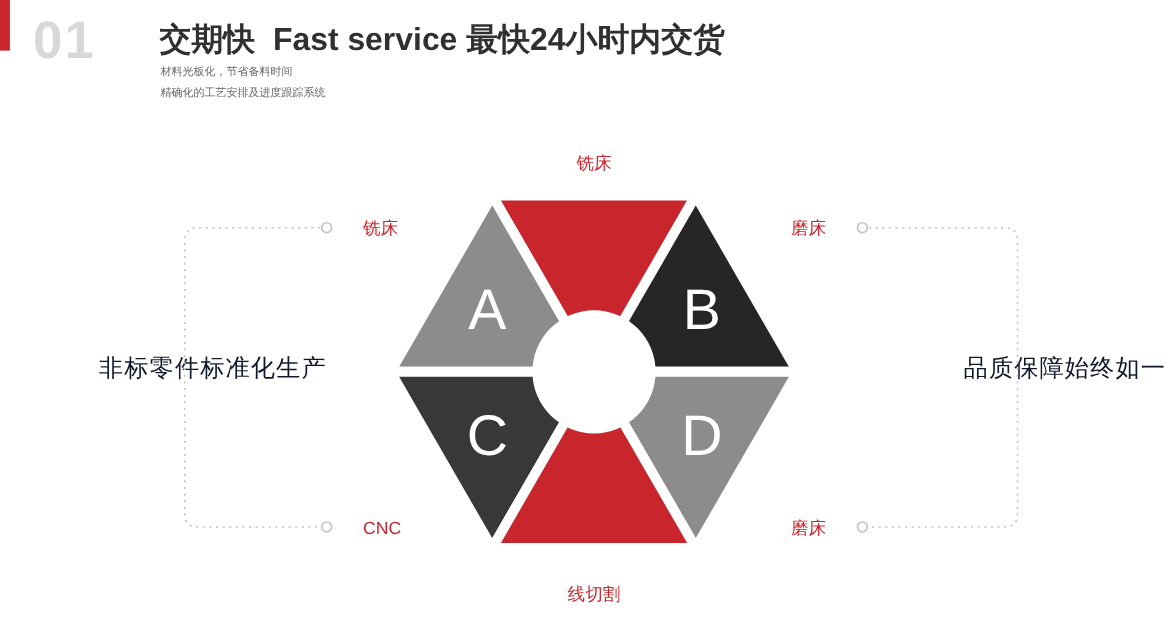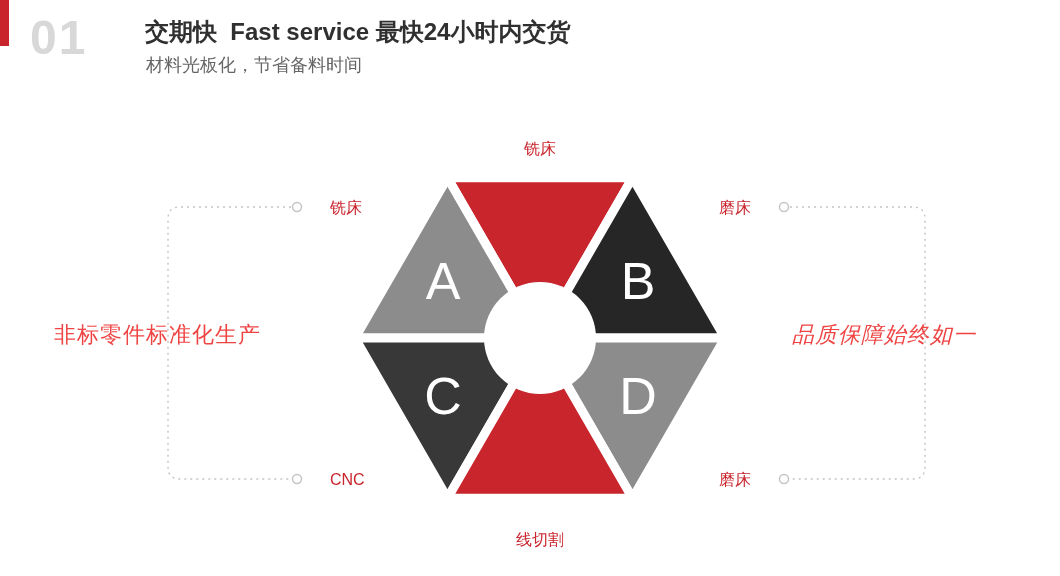--- a/index.html
+++ b/index.html
@@ -6,43 +6,44 @@
   body{
     width:1060px;height:576px;position:relative;background:#ffffff;overflow:hidden;
     font-family:"Liberation Sans","DejaVu Sans",sans-serif;
   }
   .accent-bar{position:absolute;left:0;top:0;width:9px;height:46px;background:#c9252d;}
   .big-number{
     position:absolute;left:30px;top:14px;font-size:48px;font-weight:bold;
     color:#d8d8d8;letter-spacing:2px;line-height:1;
   }
   .title{
-    position:absolute;left:145px;top:16px;font-size:24px;font-weight:bold;color:#303030;
+    position:absolute;left:145px;top:16px;font-size:29px;font-weight:bold;color:#303030;
     white-space:pre-wrap;
   }
-  .bullets{position:absolute;left:146px;top:56px;font-size:18px;color:#666;line-height:19px;}
-  .side-text{position:absolute;top:320px;font-size:22px;color:#ef4444;letter-spacing:1px;}
+  .bullets{position:absolute;left:146px;top:56px;font-size:10px;color:#666;line-height:19px;}
+  .side-text{position:absolute;top:320px;font-size:22px;color:#0f172a;letter-spacing:1px;margin-left:36px;}
   .side-text.left{left:54px;}
-  .side-text.right{left:792px;font-style:italic;}
+  .side-text.right{left:840px;}
   svg{position:absolute;left:0;top:0;}
   svg text{font-family:"Liberation Sans","DejaVu Sans",sans-serif;}
   .callout-label{font-size:16px;fill:#c9252d;}
   .segment-letter{font-size:52px;fill:#ffffff;}
 </style>
 </head>
 <body>
 
 <div class="accent-bar"></div>
 
 <div class="big-number">01</div>
 
 <div class="title">交期快  Fast service 最快24小时内交货</div>
 
 <div class="bullets">
   <div>材料光板化，节省备料时间</div>
+  <div>精确化的工艺安排及进度跟踪系统</div>
 </div>
 
 <div class="side-text left">非标零件标准化生产</div>
 <div class="side-text right">品质保障始终如一</div>
 
 <svg width="1060" height="576" viewBox="0 0 1060 576">
 
   <path d="M 297 207 H 180 Q 168 207 168 219 V 467 Q 168 479 180 479 H 297" fill="none" stroke-dasharray="2 4" stroke-width="1.4" stroke="#c4c4c4"></path>
   <path d="M 784 207 H 913 Q 925 207 925 219 V 467 Q 925 479 913 479 H 784" fill="none" stroke-dasharray="2 4" stroke-width="1.4" stroke="#c4c4c4"></path>
 

